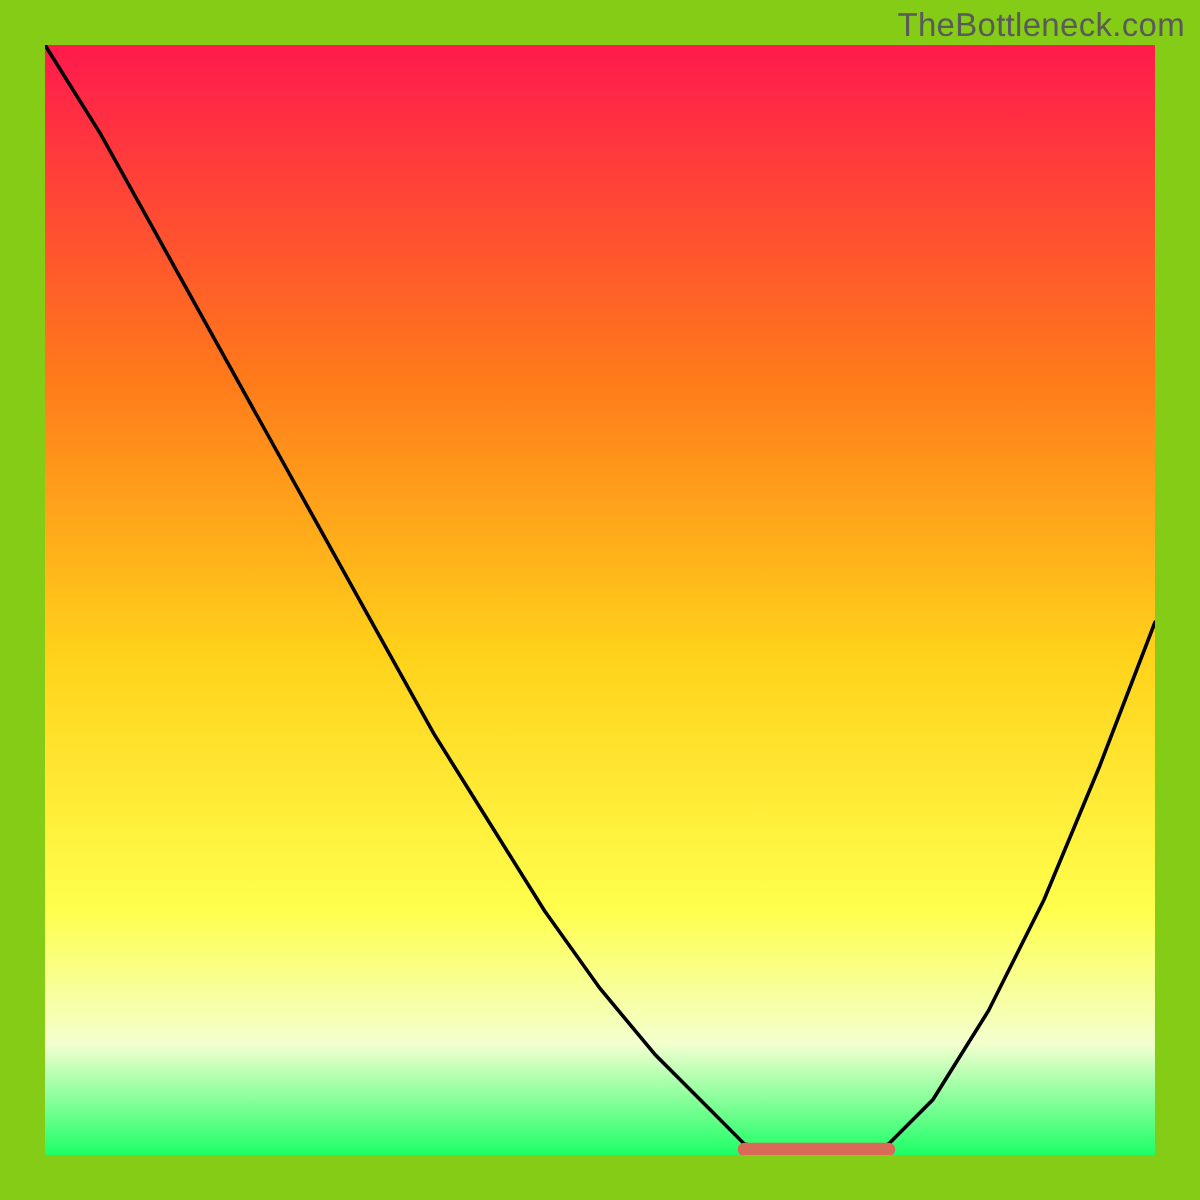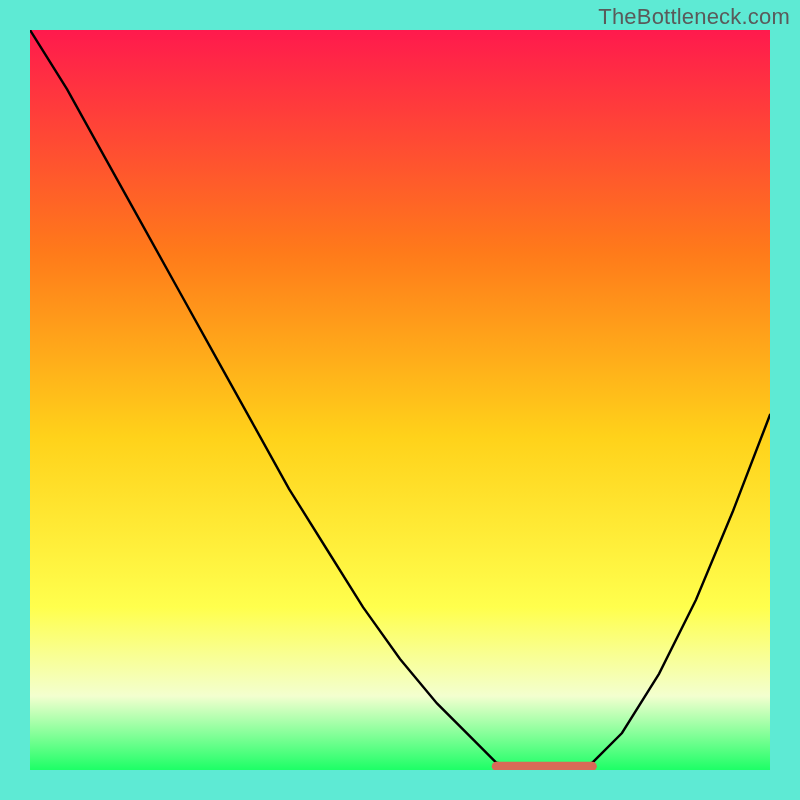--- a/index.html
+++ b/index.html
@@ -10,21 +10,21 @@
     background: #000;
     overflow: hidden;
     font-family: Arial, Helvetica, sans-serif;
   }
   .frame {
     position: absolute;
     left: 0;
     top: 0;
     width: 800px;
     height: 800px;
-    background: #5eead4;
+    background: #84cc16;
   }
   .watermark {
     position: absolute;
     top: 4px;
     right: 10px;
     color: #5a5a5a;
     font-size: 22px;
     font-weight: 400;
     letter-spacing: 0.2px;
     z-index: 20;

